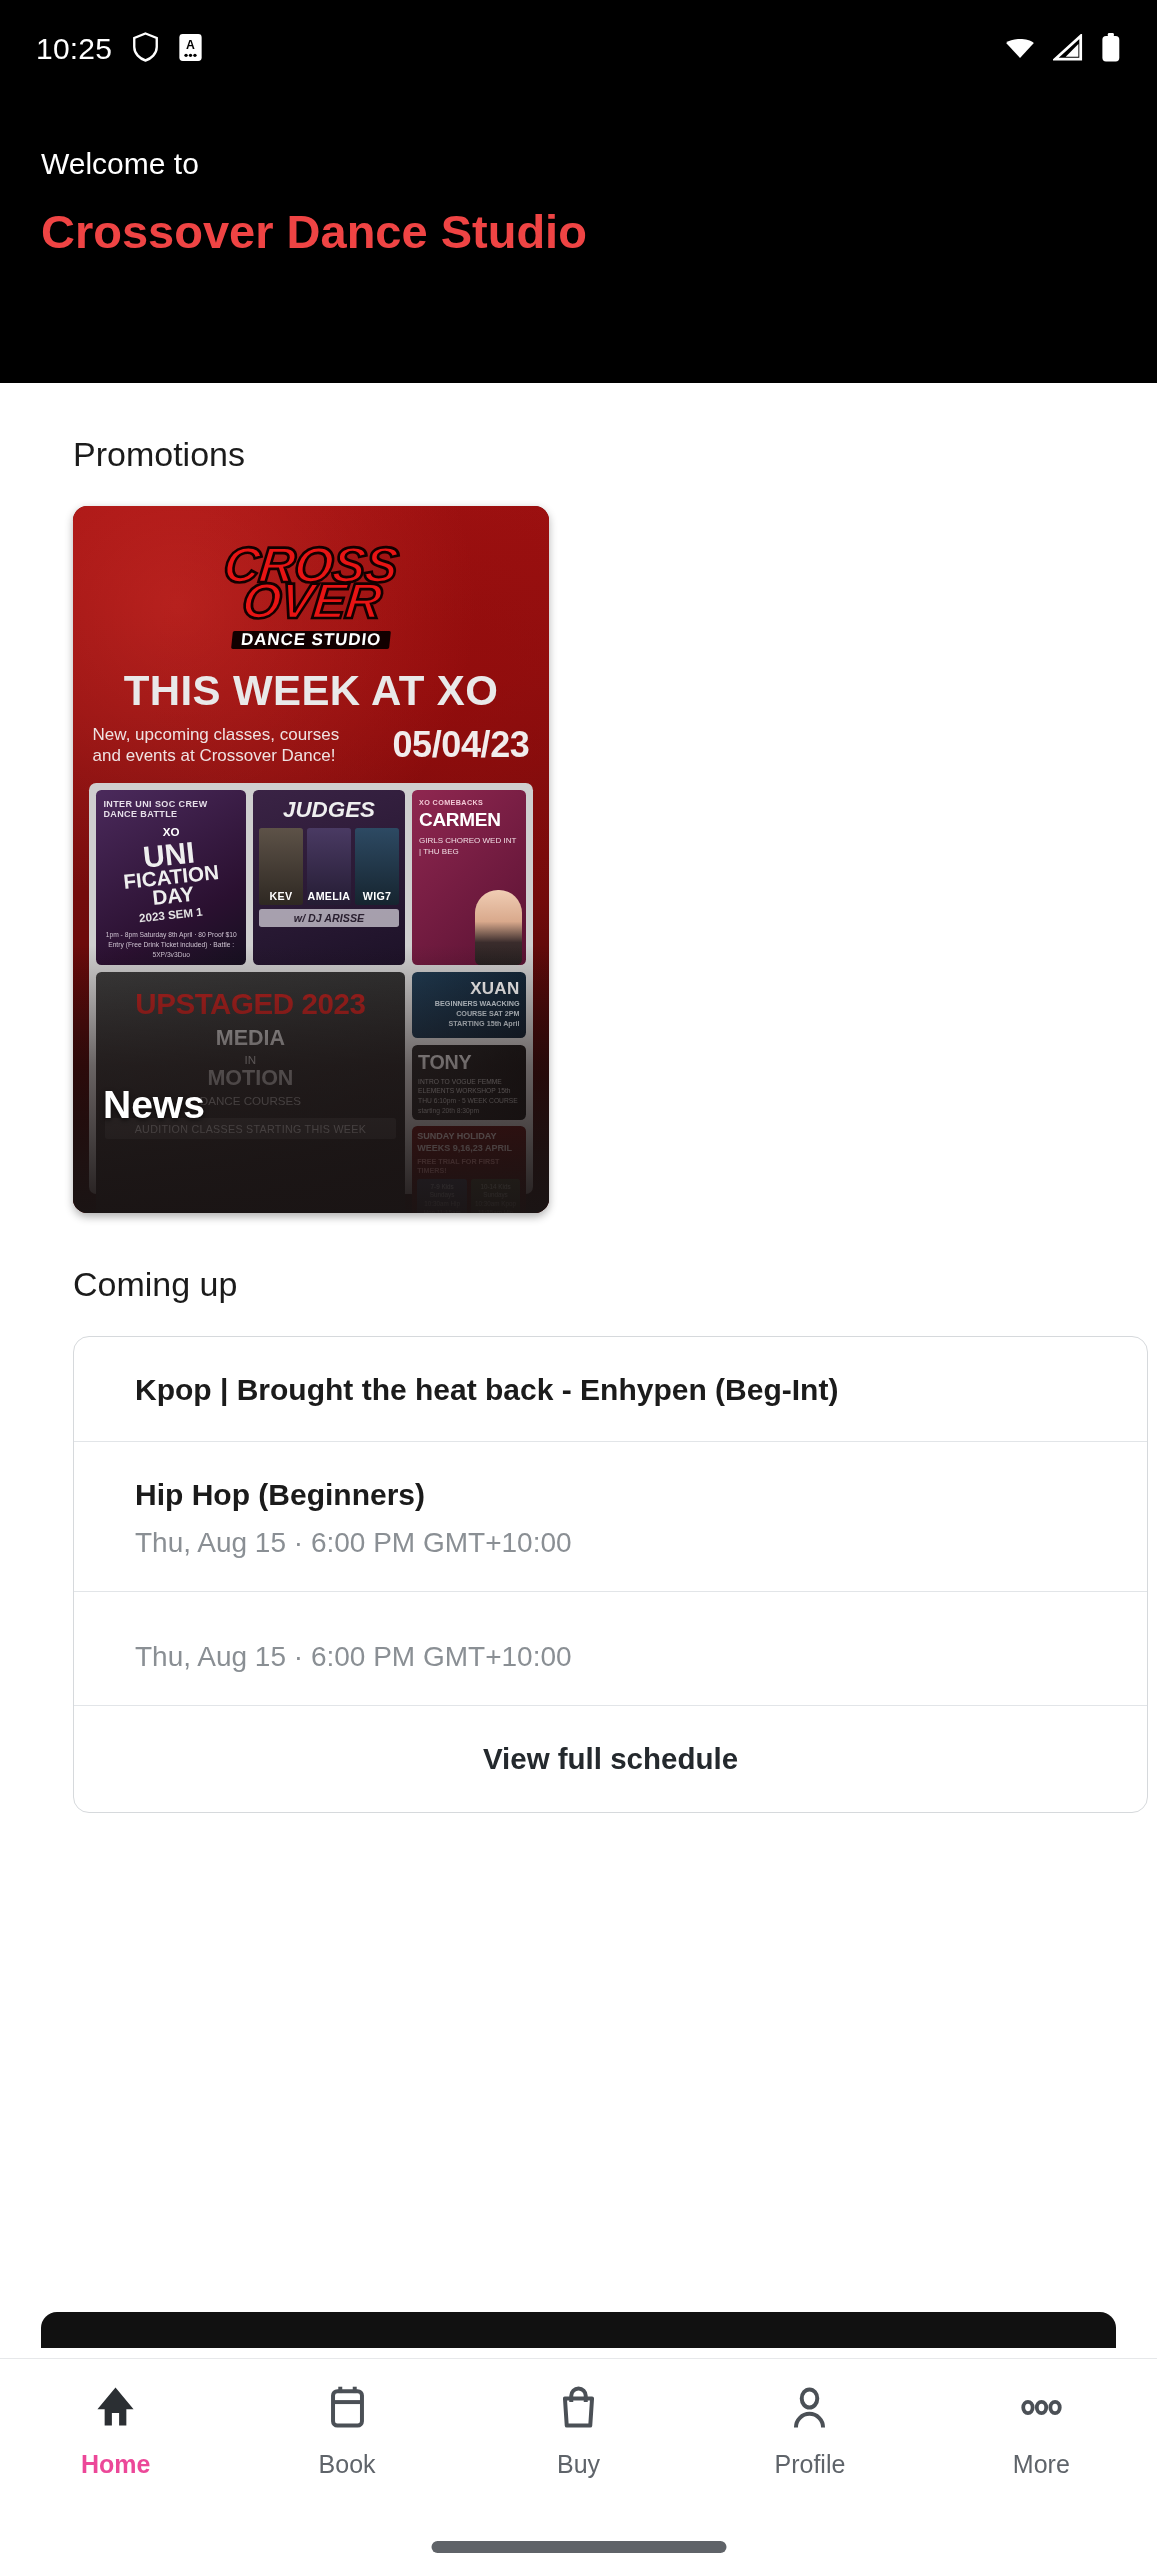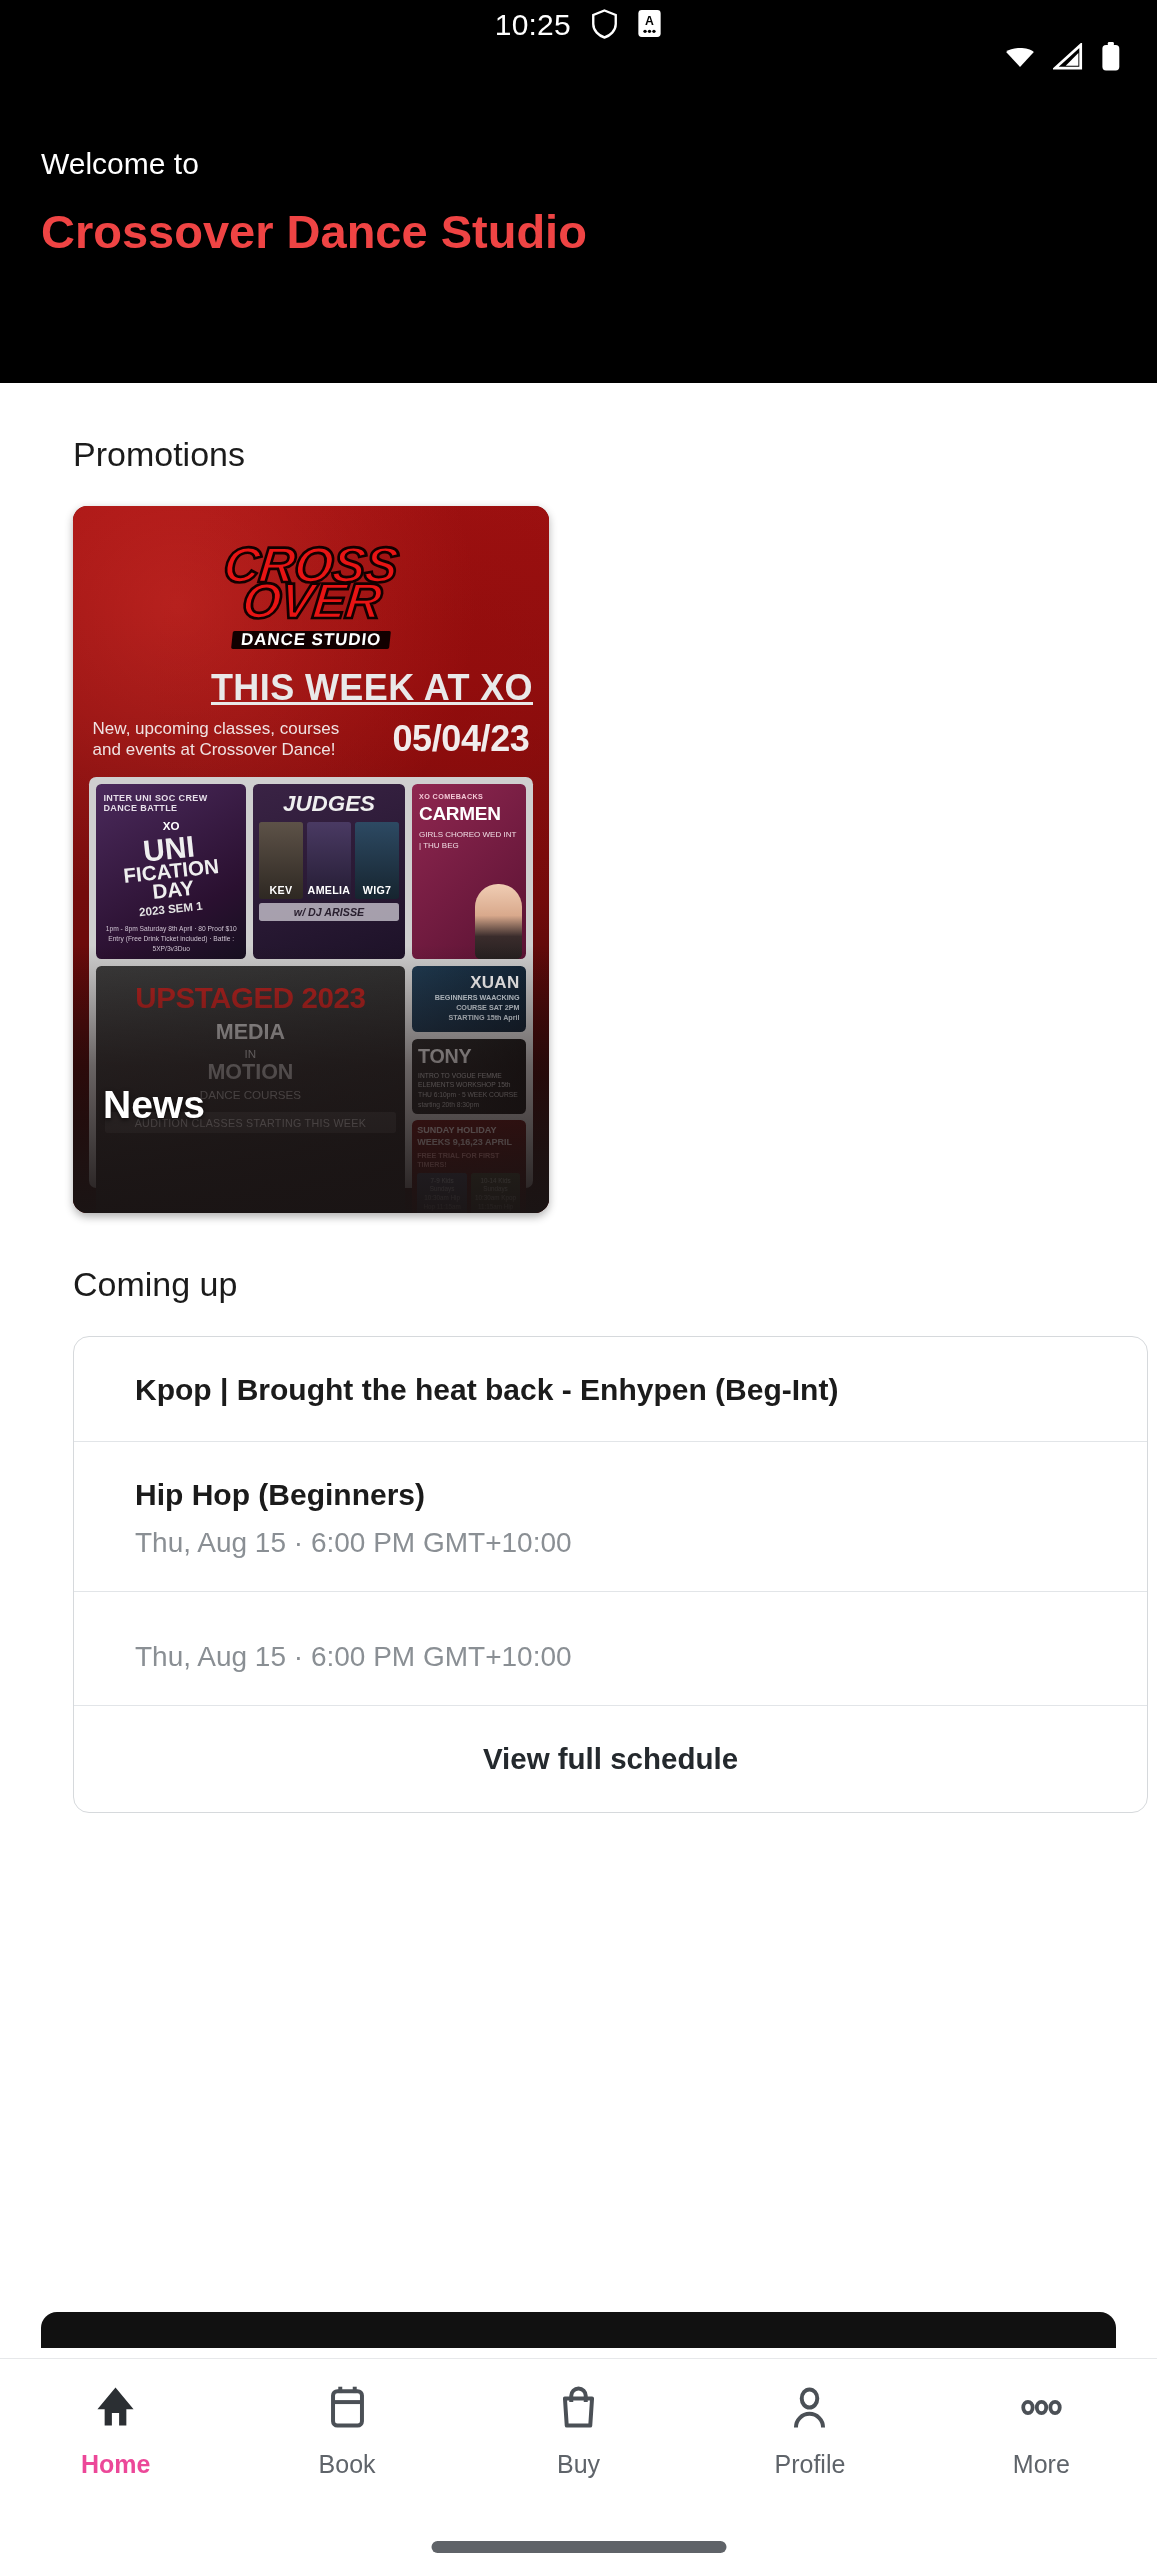--- a/index.html
+++ b/index.html
@@ -8,21 +8,21 @@
     font-family:"Liberation Sans", sans-serif;
     background:#ffffff;
     overflow:hidden;
     position:relative;
   }
 
   
   .status-bar{
     position:absolute; top:0; left:0; width:1157px; height:97px;
     background:#000; display:flex; align-items:center;
-    padding:8px 36px; color:#fff;flex-direction:column;
+    padding:0 36px; color:#fff;
   }
   .status-left{display:flex; align-items:center; gap:19.7px;}
   .status-time{font-size:30px; letter-spacing:0.2px; font-weight:400; color:#fff;}
   .status-right{margin-left:auto; display:flex; align-items:center; gap:18px;}
   .ico{display:block;}
 
   
   .app-header{
     position:absolute; top:97px; left:0; width:1157px; height:286px;
     background:#000; color:#fff; padding:49px 41px 0 41px;
@@ -69,22 +69,22 @@
     letter-spacing:-0.9px; -webkit-text-stroke:2.7px #120000; text-transform:uppercase;
     transform:skewX(-6deg) translateY(-5.4px); display:inline-block;
   }
   .xo-logo .l3{
     display:block; margin-top:3.6px;
     font-size:17px; font-weight:700; color:#fff; letter-spacing:0.9px;
     background:#120000; padding:1.8px 9px; border-radius:1.8px;
     display:inline-block; transform:skewX(-6deg);
   }
   .promo-headline{
-    margin-top:18px; text-align:right;
-    font-size:36px; font-weight:700; color:#e9e9e9; letter-spacing:0.4px;text-decoration:underline;
+    margin-top:18px; text-align:center;
+    font-size:42px; font-weight:700; color:#e9e9e9; letter-spacing:0.4px;
   }
   .promo-sub-row{
     display:flex; align-items:flex-start; justify-content:space-between;
     margin-top:9px; padding:0 3.6px;
   }
   .promo-sub{ font-size:17px; color:#efe2e2; line-height:1.28; max-width:268px; }
   .promo-date{ font-size:36px; font-weight:700; color:#f1ecec; letter-spacing:-0.4px; }
 
   .panel-sheet{
     margin-top:16px; background:#cfcfcf; border-radius:7.2px;

